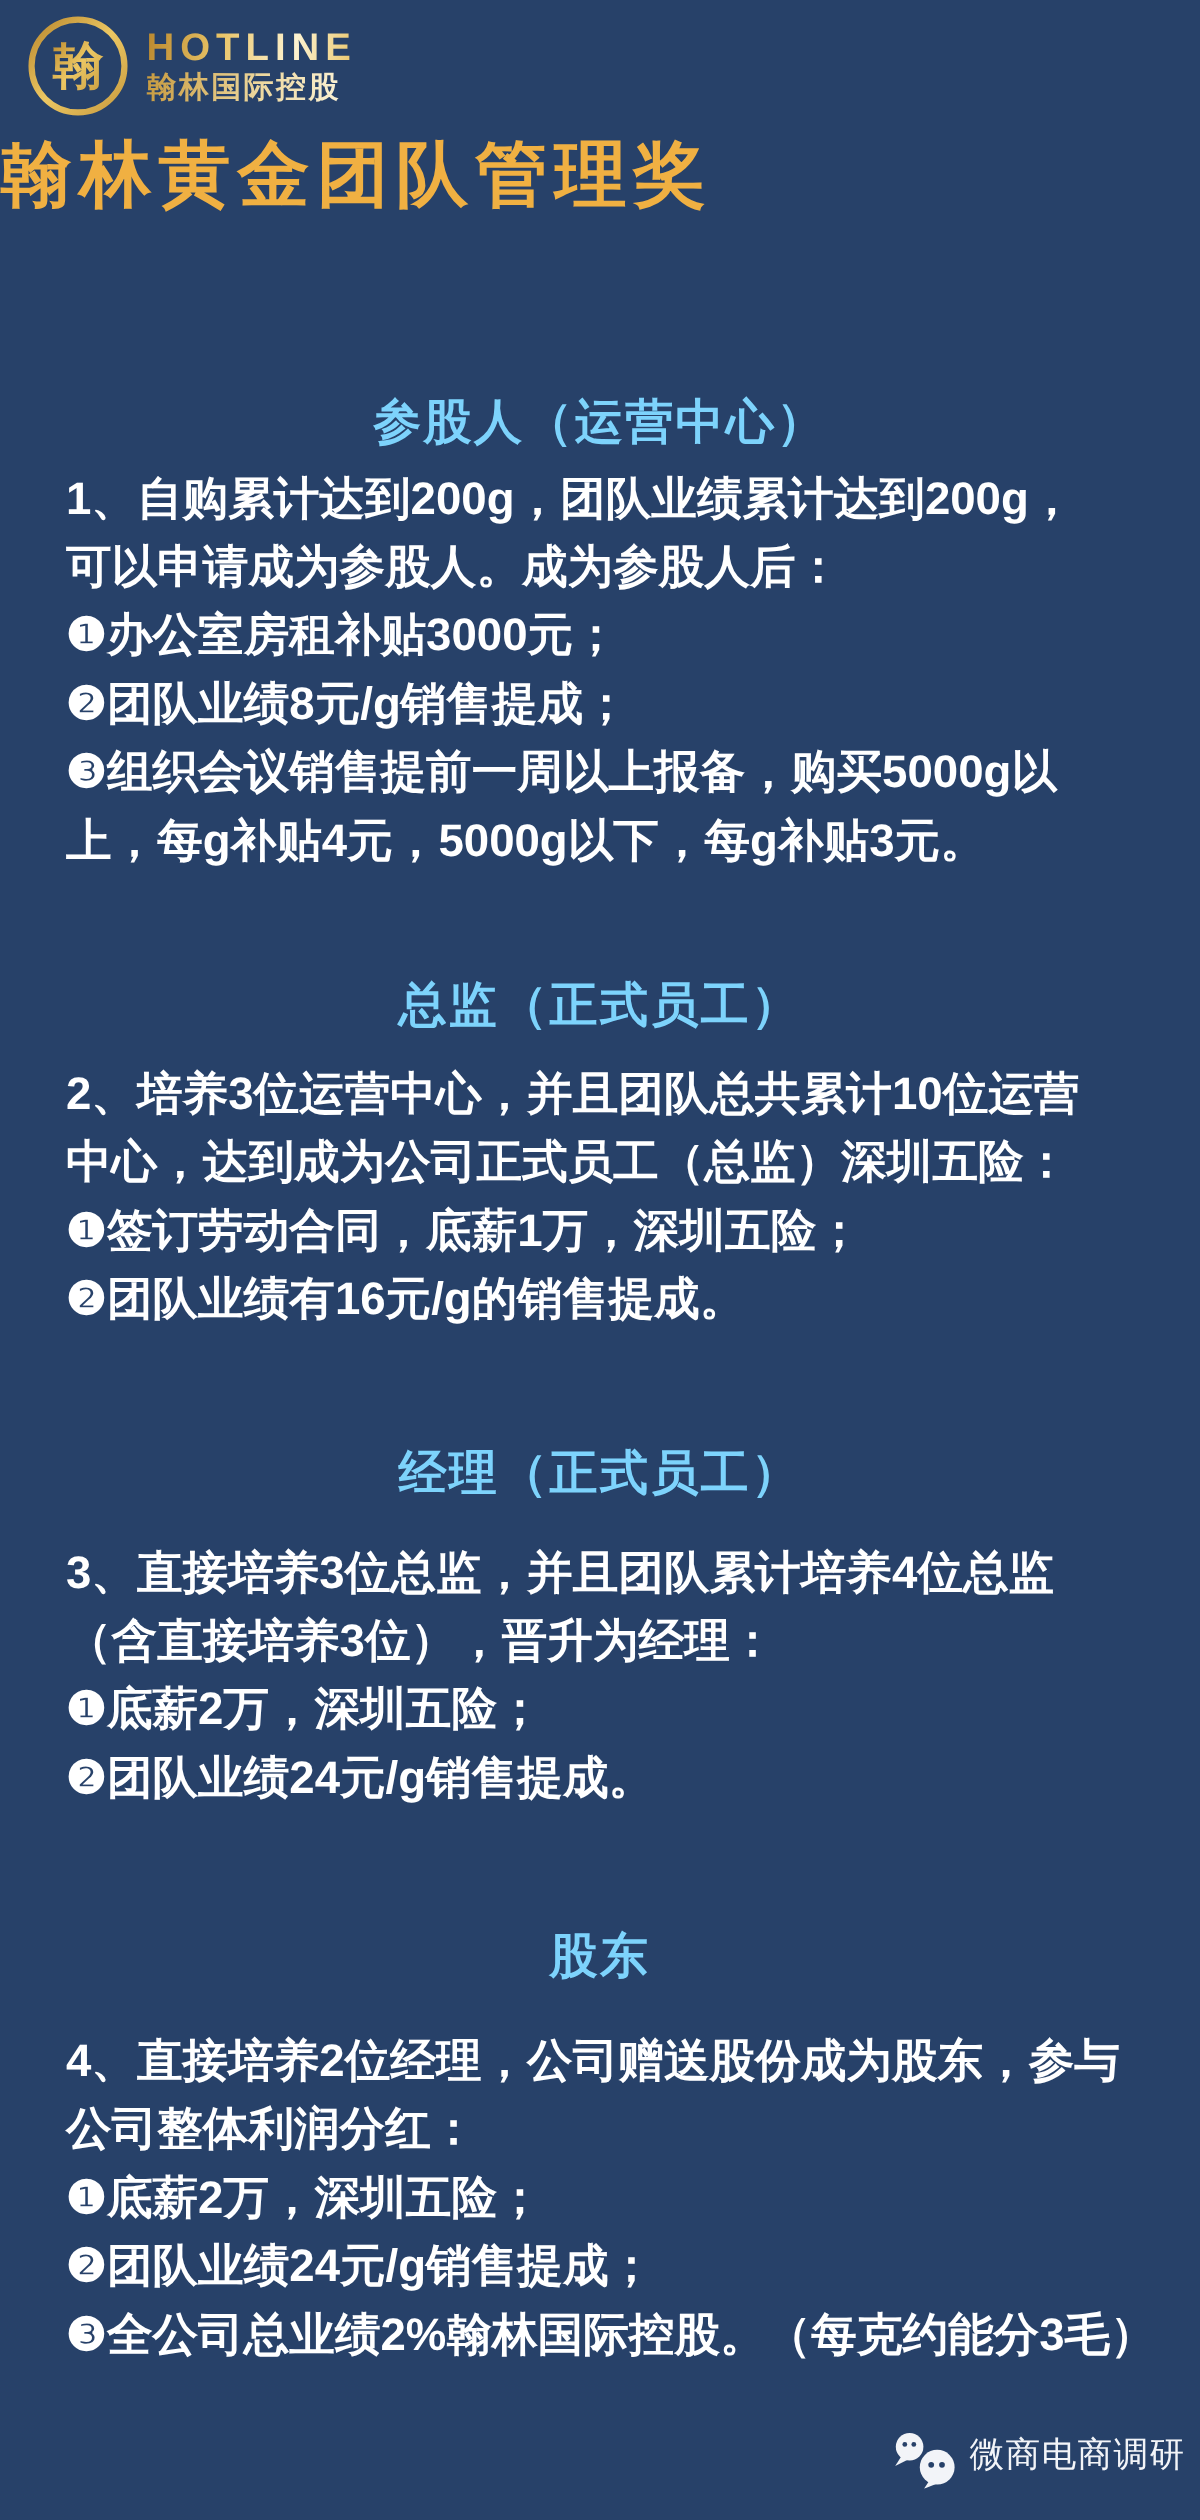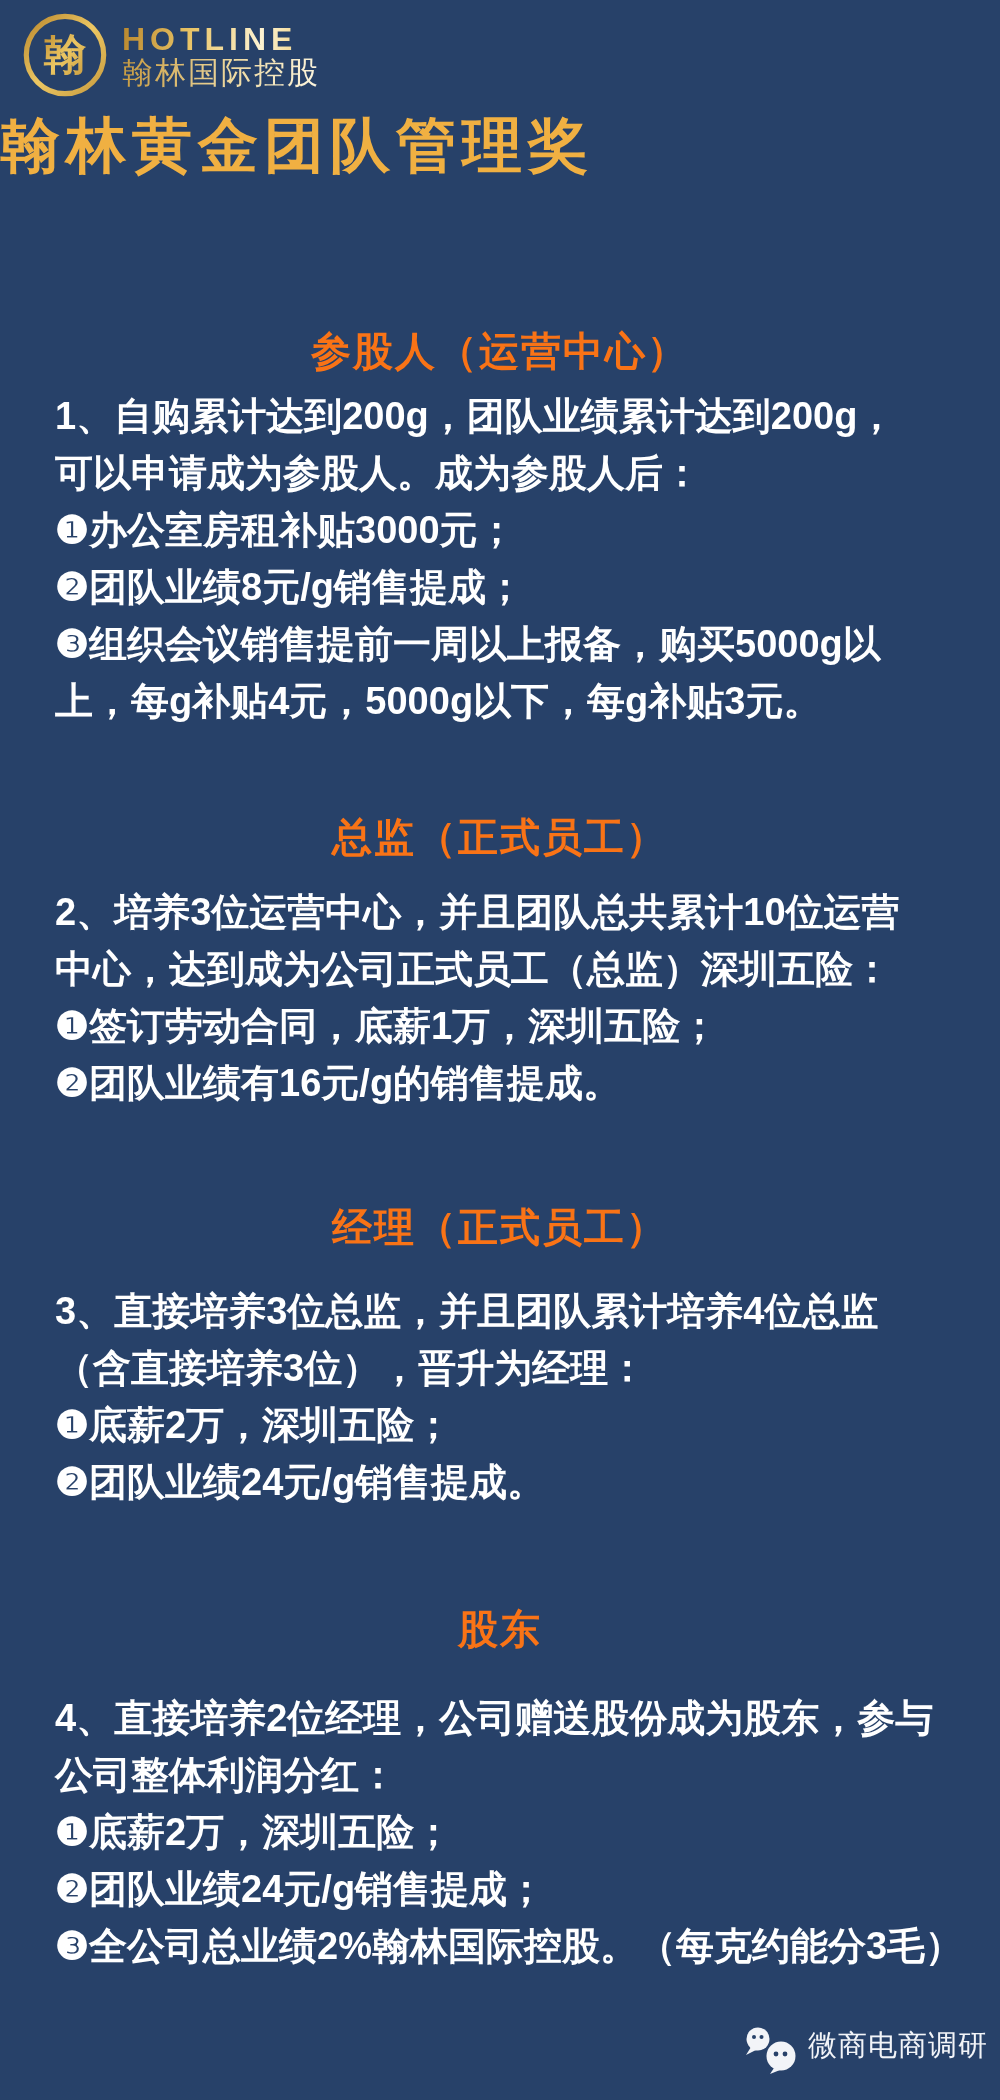--- a/index.html
+++ b/index.html
@@ -24,38 +24,38 @@
   .logo-texts{ margin-left:14px; display:flex; flex-direction:column; }
   .logo-brand{
     font-size:32px; font-weight:bold; letter-spacing:5px;
     background:linear-gradient(100deg,#b9872d 0%,#e9c express 0%,#e9c467 35%,#fdf3d2 70%,#e9c467 100%);
     background:linear-gradient(100deg,#b9872d 0%,#e9c467 35%,#fdf3d2 70%,#e9c467 100%);
     -webkit-background-clip:text; background-clip:text;
     -webkit-text-fill-color:transparent; color:#e9c467;
     line-height:34px;
   }
   .logo-sub{
-    font-size:31px; font-weight:normal; letter-spacing:2px;
+    font-size:25px; font-weight:bold; letter-spacing:2px;
     background:linear-gradient(100deg,#c79a3e 0%,#eed9a0 55%,#fdf6e0 100%);
     -webkit-background-clip:text; background-clip:text;
     -webkit-text-fill-color:transparent; color:#eed9a0;
     line-height:30px; margin-top:2px;
   }
   
   .main-title{
     position:absolute; top:106px; left:0; right:0;
     text-align:left;
     font-size:60px; font-weight:bold; letter-spacing:6px;
     color:#F0B042;
   }
   
   .sec-heading{
     position:absolute; left:0; right:0;
     text-align:center;
-    color:#f97316; font-size:40px; font-weight:bold; letter-spacing:2px;
+    color:#7dd3fc; font-size:40px; font-weight:bold; letter-spacing:2px;
   }
   .para{
     position:absolute; left:55px; right:30px;
     color:#ffffff; font-size:38px; font-weight:bold;
   }
   .para .line{
     height:57px; line-height:57px; white-space:nowrap;
   }
   #h1{top:324px;} #p1{top:388px;}
   #h2{top:810px;} #p2{top:884px;}

